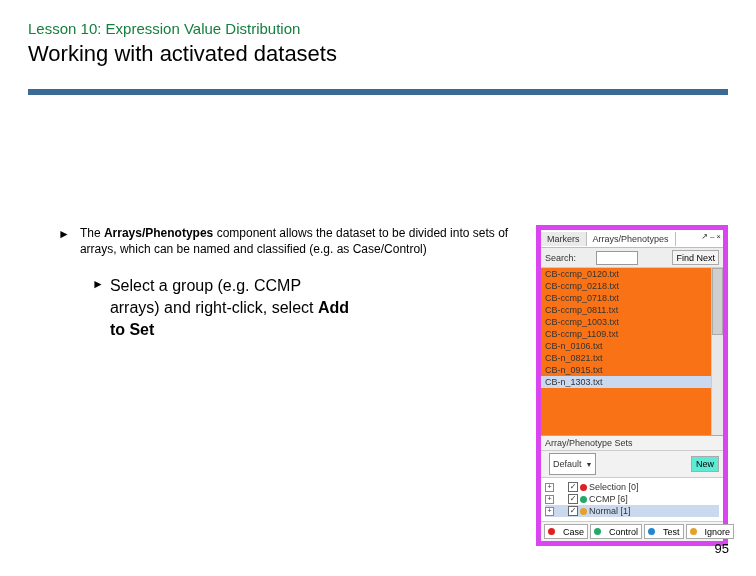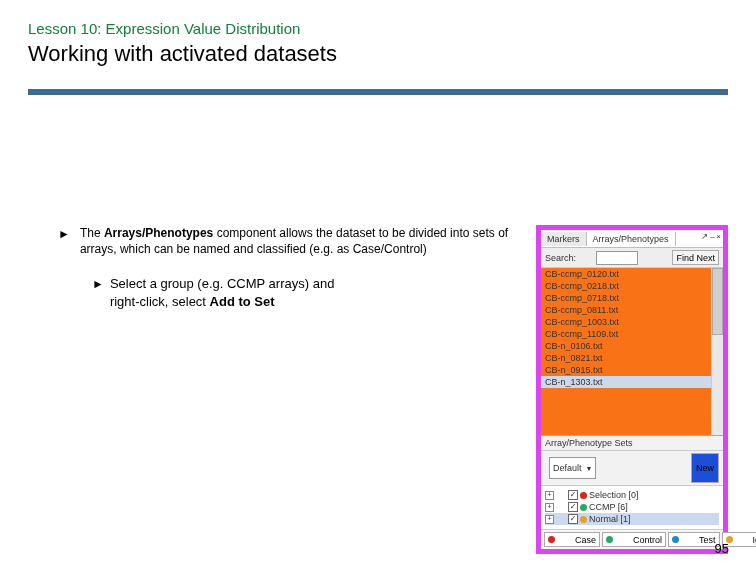--- a/index.html
+++ b/index.html
@@ -57,21 +57,21 @@
     font-size: 12px;
     line-height: 1.35;
   }
   .sub-bullet-row {
     display: flex;
     gap: 6px;
     margin-left: 34px;
     margin-bottom: 10px;
   }
   .para-sub {
-    font-size: 13px;
+    font-size: 16px;
     line-height: 1.35;
     max-width: 240px;
   }
   .para-sub .bold, .para-main .bold { font-weight: bold; }
   .panel-col {
     width: 192px;
     border: 5px solid #d946ef;
     background: #f2f2f2;
     font-family: Tahoma, sans-serif;
     font-size: 9px;
@@ -142,22 +142,22 @@
     border-bottom: 1px solid #ccc;
   }
   .sets-header span { font-size: 9px; color: #333; }
   .sets-combo {
     border: 1px solid #999; background: #fff;
     font-size: 9px; padding: 8px 3px; margin: 0 4px;
     height: 22px;
     display: inline-flex; align-items: center;
   }
   .sets-btn {
-    font-size: 9px; padding: 0 4px; height: 30px;
-    background: #1d4ed8; border: 1px solid #aaa;
+    font-size: 9px; padding: 0 4px; height: 16px;
+    background: #5eead4; border: 1px solid #aaa;
     margin-left: auto;
   }
   .tree-panel {
     background: #fff;
     padding: 3px 4px 4px 4px;
     border-bottom: 1px solid #ccc;
   }
   .tree-row {
     display: flex; align-items: center; gap: 2px;
     font-size: 9px; color: #333;
@@ -178,21 +178,21 @@
     background:#fff;
   }
   .tree-spacer { display:inline-block; width:10px; }
   .bottom-tabbar {
     display: flex; gap: 2px;
     padding: 2px 3px;
     background: #f5f5f5;
     flex-wrap: nowrap;
   }
   .cat-tab {
-    display: flex; align-items: center; gap: 20px;
+    display: flex; align-items: center; gap: 8px;
     border: 1px solid #aaa; background: #fff;
     font-size: 9px; padding: 0 3px; height: 15px;
   }
   .dot {
     width: 7px; height: 7px; border-radius: 50%;
     display:inline-block;
   }
   .page-num {
     position: absolute;
     bottom: 20px; right: 27px;

